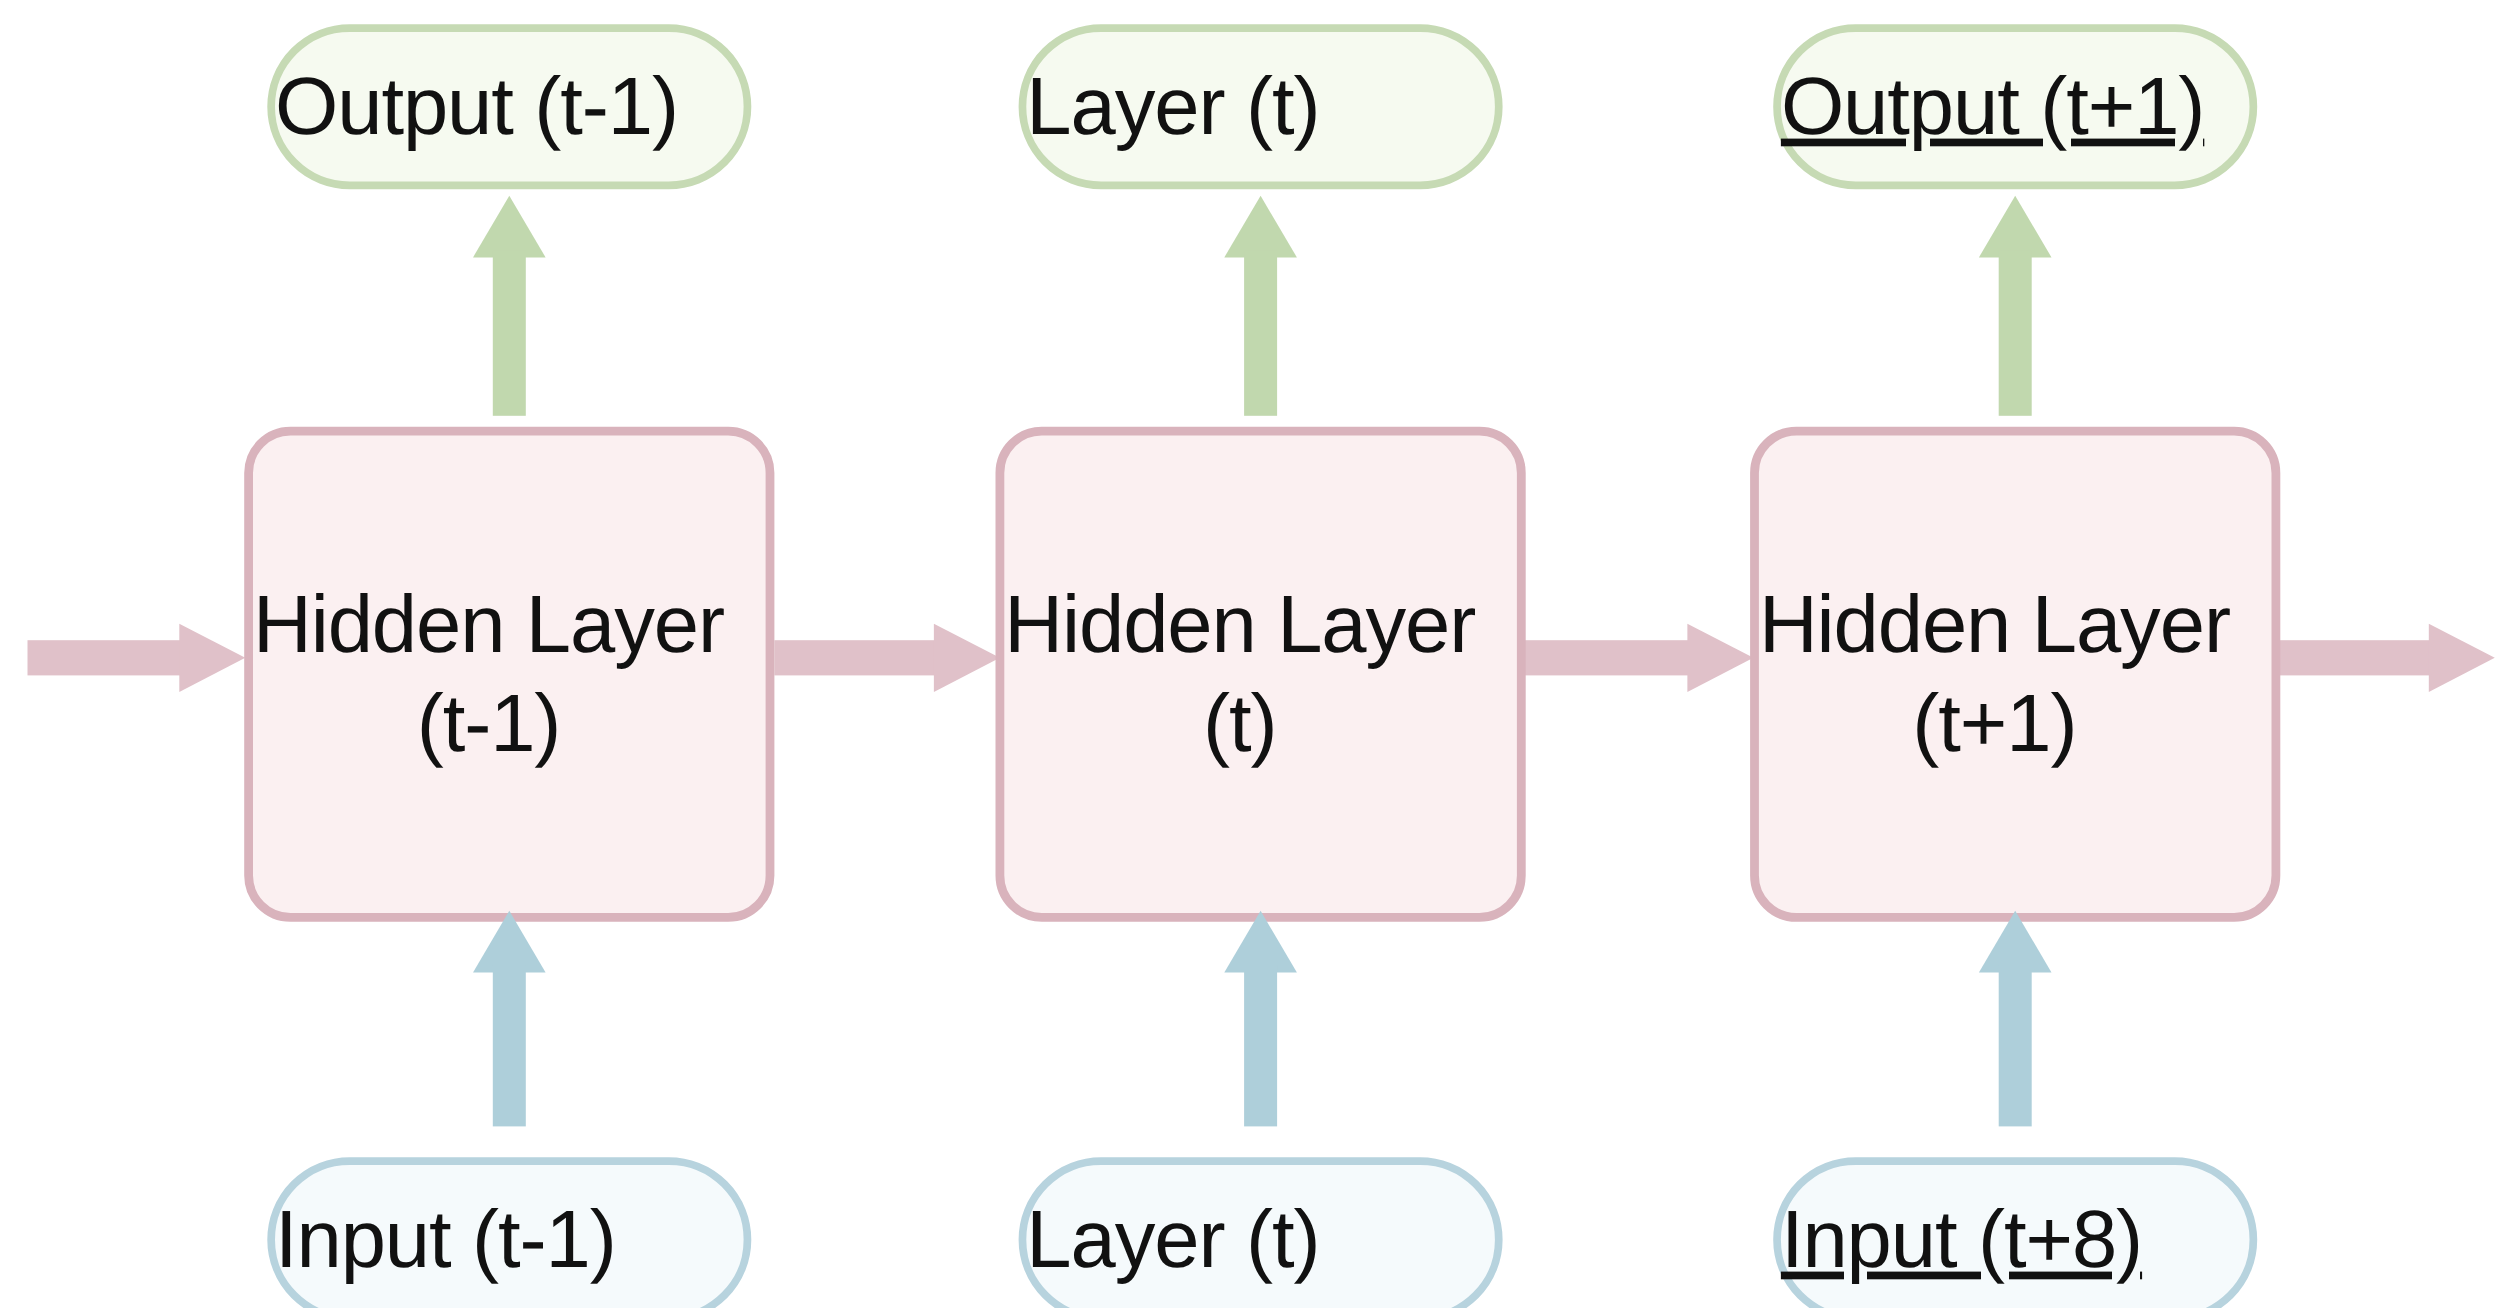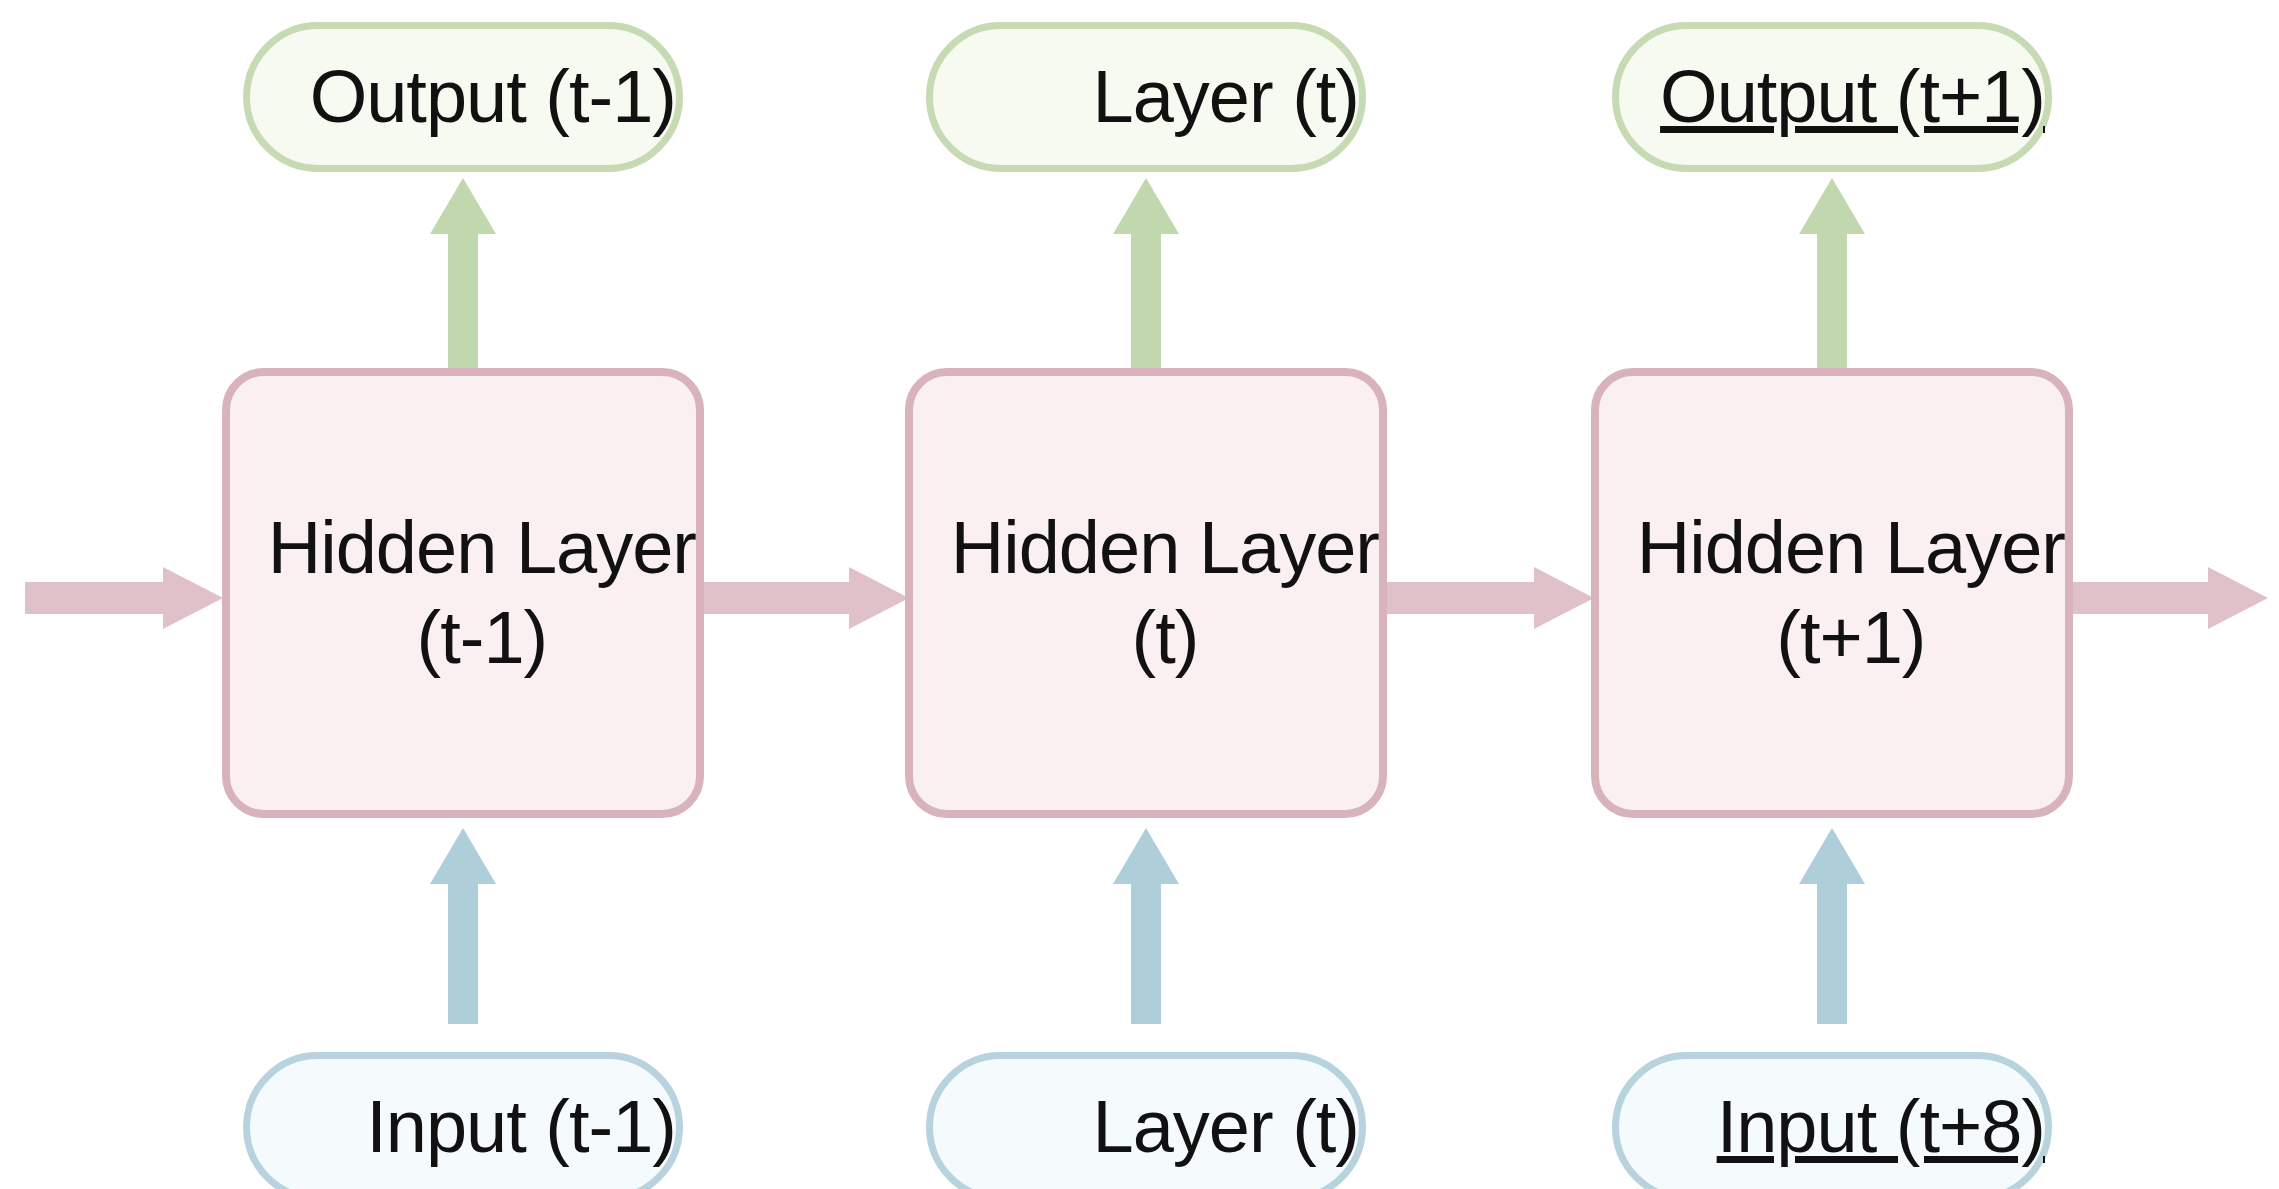--- a/index.html
+++ b/index.html
@@ -14,21 +14,21 @@
     height:1189px;
     background:var(--background,#ffffff);
     overflow:hidden;
   }
   
   .node{
     position:absolute;
     box-sizing:border-box;
     display:flex;
     align-items:center;
-    justify-content:flex-end;
+    justify-content:flex-start;
     text-align:center;
     font-size:74px;
     line-height:1.22;
     letter-spacing:-1px;
     color:var(--text,#111111);
   }
   .pill{
     width:440px;
     height:150px;
     border-radius:75px;
@@ -94,21 +94,21 @@
   }
   
   .col-0 .pill{left:243px;}
   .col-1 .pill{left:926px;}
   .col-2 .pill{left:1612px;text-decoration:underline;}
   .pill.output{top:22px;}
   .pill.input{top:1023px;margin-top:29px;}
   .col-0 .hidden-box{left:222px;}
   .col-1 .hidden-box{left:905px;}
   .col-2 .hidden-box{left:1591px;}
-  .hidden-box{top:368px;}
+  .hidden-box{top:388px;}
   .col-0 .arrow-v{left:430px;}
   .col-1 .arrow-v{left:1113px;}
   .col-2 .arrow-v{left:1799px;}
   .arrow-v.green{top:178px;height:200px;}
   .arrow-v.blue{top:828px;height:196px;}
   .arrow-h{top:567px;}
   .arrow-h.in{left:25px;width:198px;}
   .arrow-h.r01{left:704px;width:205px;}
   .arrow-h.r12{left:1384px;width:210px;}
   .arrow-h.out{left:2071px;width:197px;}

